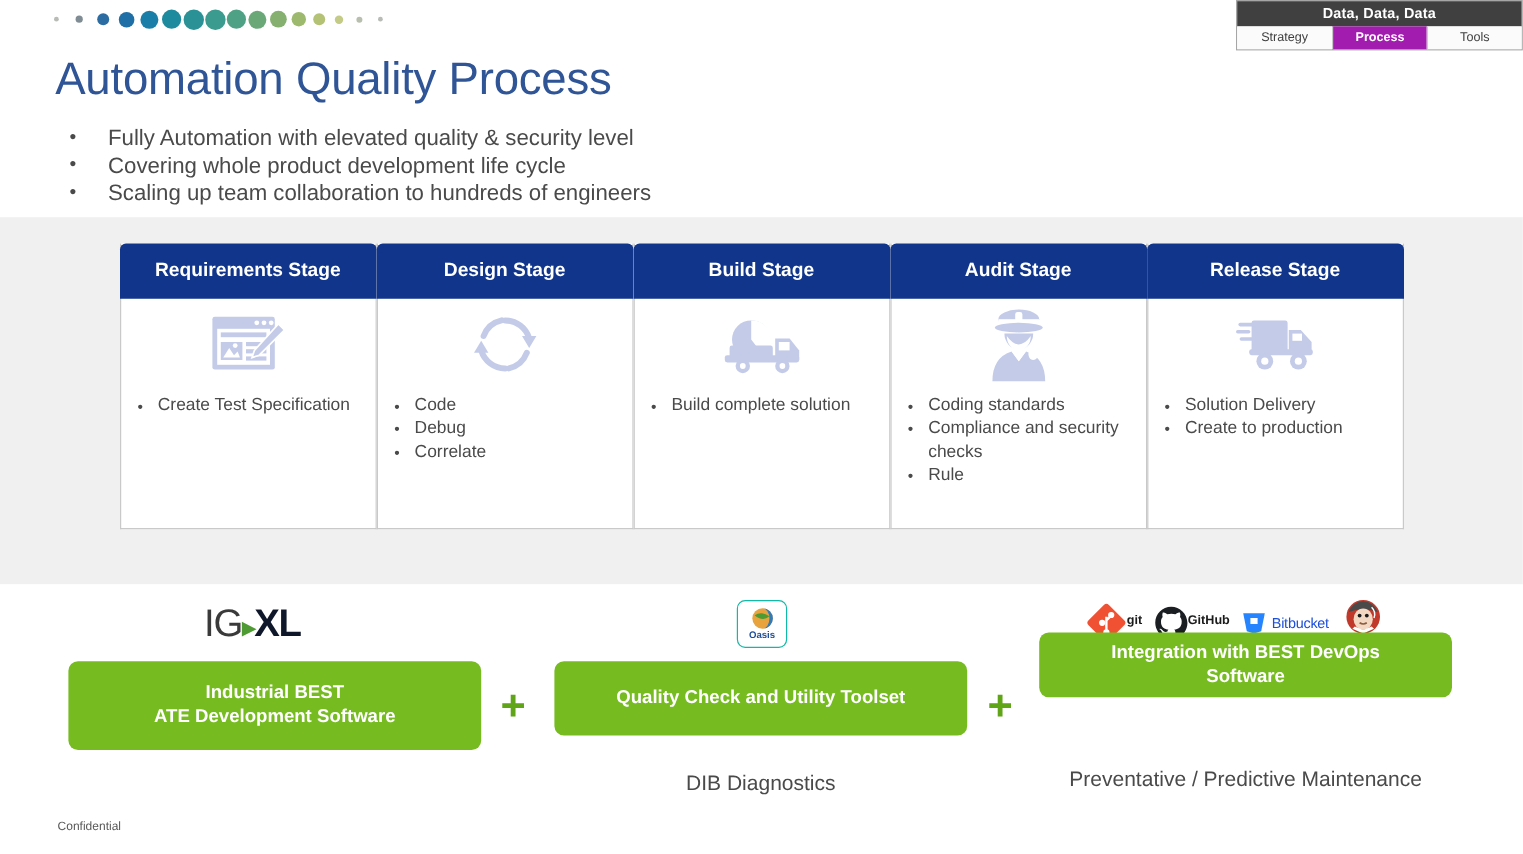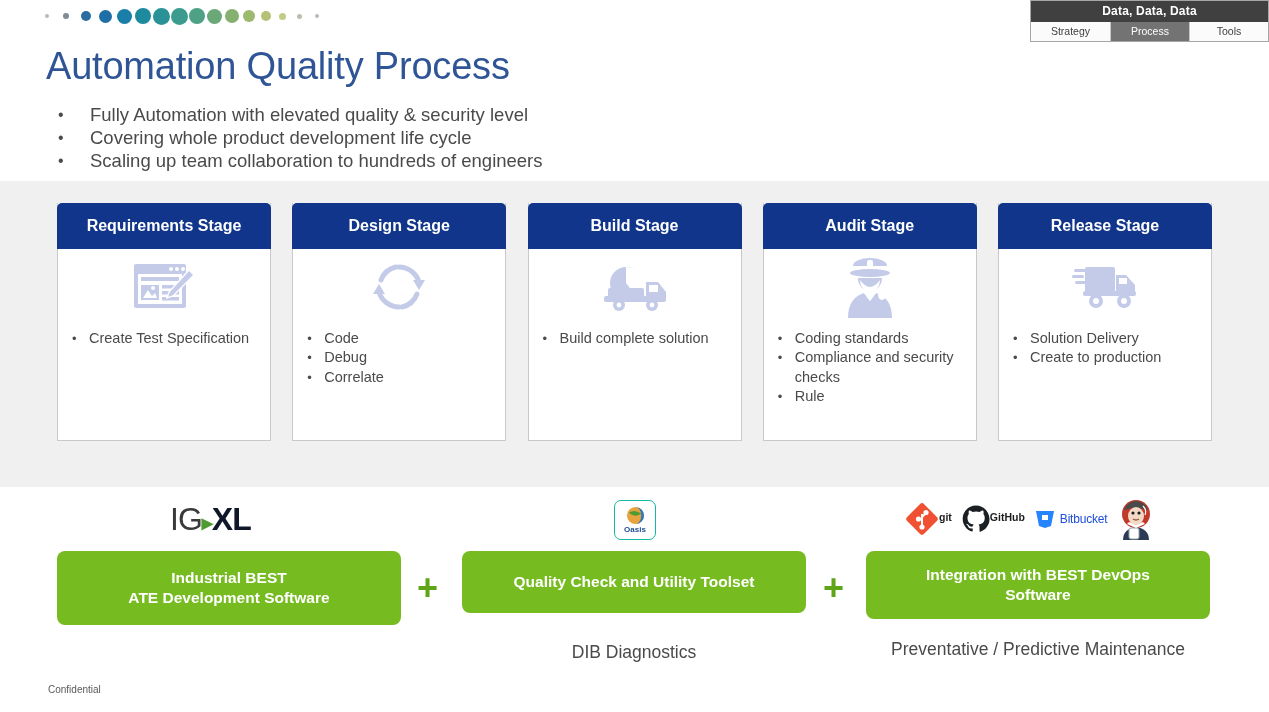--- a/index.html
+++ b/index.html
@@ -58,23 +58,23 @@
     text-align: center;
     font-size: 10.5px;
     color: #404040;
     padding: 3px 0 4px 0;
     background: #fbfbfb;
     border-left: 1px solid #c8c8c8;
     box-sizing: border-box;
   }
   #nav-widget .nav-tab:first-child { border-left: none; }
   #nav-widget .nav-tab.active {
-    background: #737373;
+    background: #a21caf;
     color: #ffffff;
-    font-weight: normal;
+    font-weight: bold;
   }
 
   
   #page-title {
     position: absolute;
     left: 46px;
     top: 45px;
     font-size: 38px;
     color: #2f5597;
     font-weight: normal;
@@ -112,21 +112,21 @@
     height: 306px;
     background: #f0f0f0;
   }
   #stage-cards {
     position: absolute;
     left: 57px;
     top: 203px;
     width: 1155px;
     height: 238px;
     display: flex;
-    justify-content: space-between;
+    justify-content: center;
   }
   .stage-card {
     width: 214px;
     height: 238px;
     background: #ffffff;
     border: 1px solid #c9c9c9;
     border-top: none;
     box-sizing: border-box;
     position: relative;
     display: flex;
@@ -252,21 +252,21 @@
     text-align: center;
     display: flex;
     align-items: center;
     justify-content: center;
     line-height: 20px;
     box-sizing: border-box;
     padding: 0 10px;
   }
   #green-box-1 { left: 57px;  top: 551px; width: 344px; height: 74px; }
   #green-box-2 { left: 462px; top: 551px; width: 344px; height: 62px; text-align: center; }
-  #green-box-3 { left: 866px; top: 551px; width: 344px; height: 68px; }
+  #green-box-3 { left: 866px; top: 527px; width: 344px; height: 54px; }
 
   .plus-sign {
     position: absolute;
     color: #60a517;
     font-size: 36px;
     font-weight: bold;
     line-height: 36px;
   }
   #plus-1 { left: 417px; top: 570px; }
   #plus-2 { left: 823px; top: 570px; }

